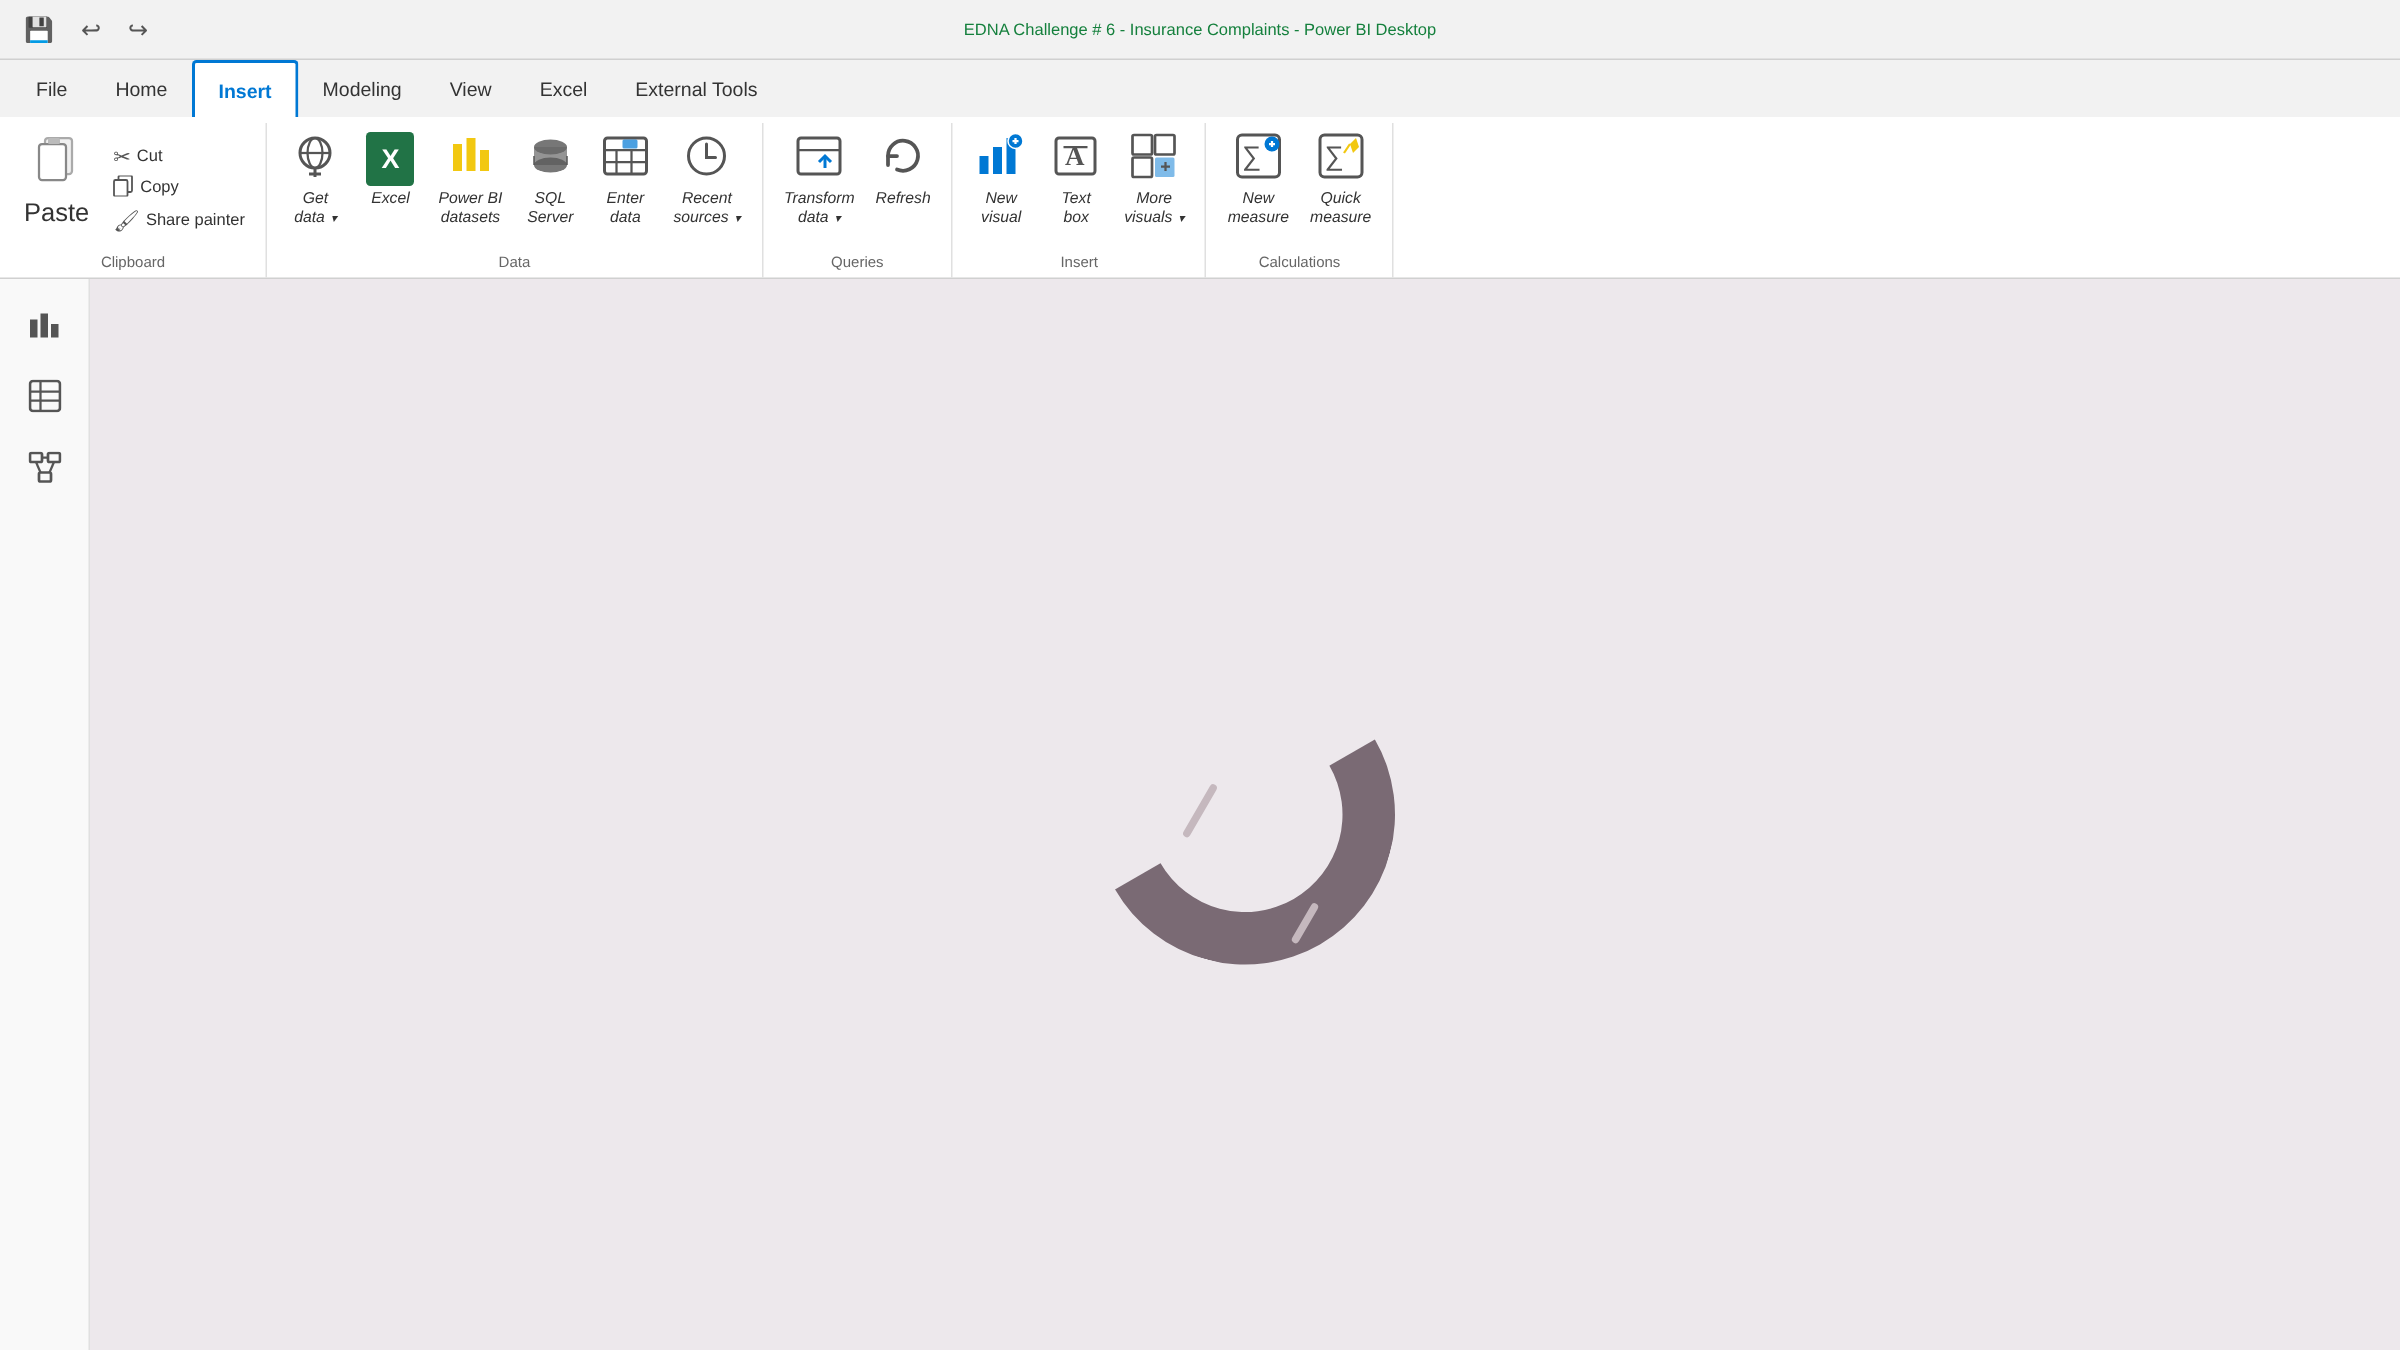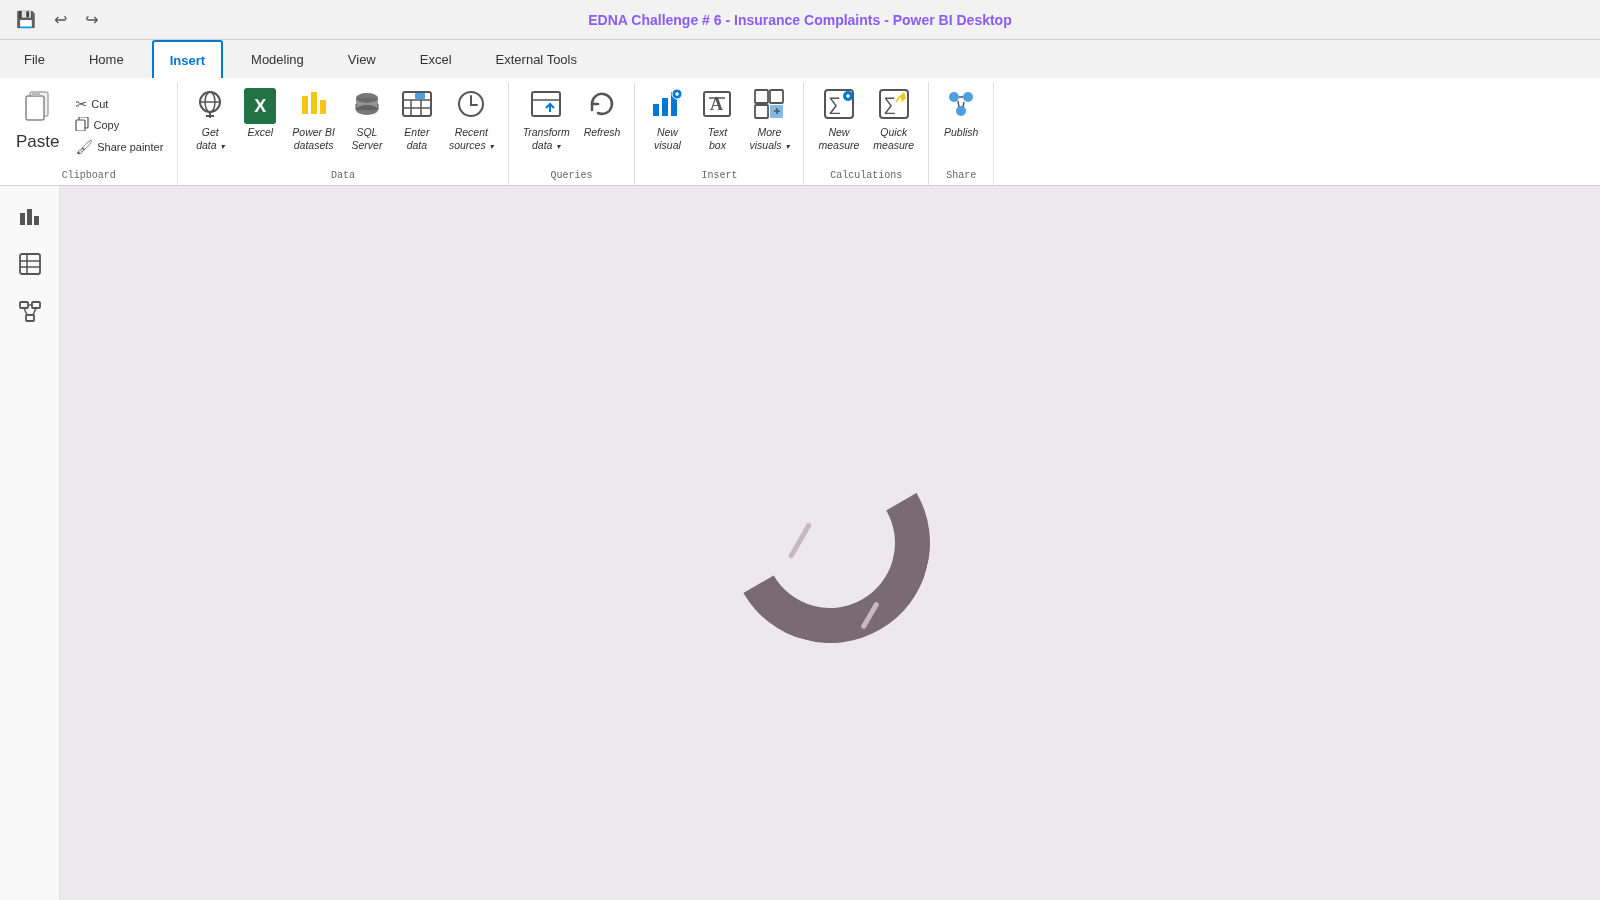--- a/index.html
+++ b/index.html
@@ -12,39 +12,38 @@
       display: flex;
       align-items: center;
       padding: 0 12px;
       gap: 10px;
       border-bottom: 1px solid #d0d0d0;
     }
     #title-bar .title-text {
       position: absolute;
       left: 50%;
       transform: translateX(-50%);
-      font-size: 14px;
-      color: #8b5cf6;
-      font-weight: 700;
+      font-size: 11px;
+      color: #15803d;
+      font-weight: 400;
     }
     .title-ctrl-btn {
       background: none; border: none; cursor: pointer;
       font-size: 16px; color: #555; padding: 2px 4px;
     }
 
     
     #ribbon-tabs {
       background: #f2f2f2;
       display: flex;
       align-items: flex-end;
       padding: 0 0 0 8px;
       height: 38px;
       border-bottom: none;
       position: relative;
-      gap: 12px;
     }
     .ribbon-tab {
       padding: 8px 16px;
       font-size: 13px;
       cursor: pointer;
       color: #333;
       border: none; background: none;
       position: relative;
       height: 100%;
       display: flex; align-items: center;
@@ -89,21 +88,20 @@
       flex: 1;
       gap: 2px;
       padding: 2px 0;
     }
     .ribbon-group-label {
       font-size: 10px;
       color: #666;
       text-align: center;
       padding: 2px 0 4px;
       width: 100%;
-      font-family: Liberation Mono, monospace;
     }
     .ribbon-btn {
       display: flex;
       flex-direction: column;
       align-items: center;
       justify-content: flex-start;
       gap: 2px;
       padding: 4px 6px;
       border: none;
       background: none;
@@ -476,39 +474,20 @@
             <path d="M22 8 L26 4 L28 10 L24 14 Z" fill="#f2c811"></path>
             <path d="M18 14 L22 8" stroke="#f2c811" stroke-width="1.5"></path>
           </svg>
         </span>
         <span class="btn-label">Quick<br>measure</span>
       </button>
     </div>
     <div class="ribbon-group-label">Calculations</div>
   </div>
 
-  <div class="ribbon-group">
-    <div class="ribbon-group-content">
-
-      <button class="ribbon-btn">
-        <span class="btn-icon">
-          <svg width="32" height="32" viewBox="0 0 32 32">
-            <rect x="4" y="4" width="10" height="10" rx="5" fill="#0078d4" opacity="0.7"></rect>
-            <rect x="18" y="4" width="10" height="10" rx="5" fill="#0078d4" opacity="0.7"></rect>
-            <rect x="11" y="18" width="10" height="10" rx="5" fill="#0078d4" opacity="0.7"></rect>
-            <line x1="14" y1="9" x2="18" y2="9" stroke="#555" stroke-width="1.5"></line>
-            <line x1="13" y1="13" x2="14" y2="19" stroke="#555" stroke-width="1.5"></line>
-            <line x1="19" y1="14" x2="18" y2="19" stroke="#555" stroke-width="1.5"></line>
-          </svg>
-        </span>
-        <span class="btn-label">Publish</span>
-      </button>
-    </div>
-    <div class="ribbon-group-label">Share</div>
-  </div>
 
 </div>
 
 <div id="sidebar">
   <button class="sidebar-btn">
     <svg width="22" height="22" viewBox="0 0 22 22">
       <rect x="1" y="8" width="5" height="12" fill="#555"></rect>
       <rect x="8" y="4" width="5" height="16" fill="#555"></rect>
       <rect x="15" y="11" width="5" height="9" fill="#555"></rect>
     </svg>

